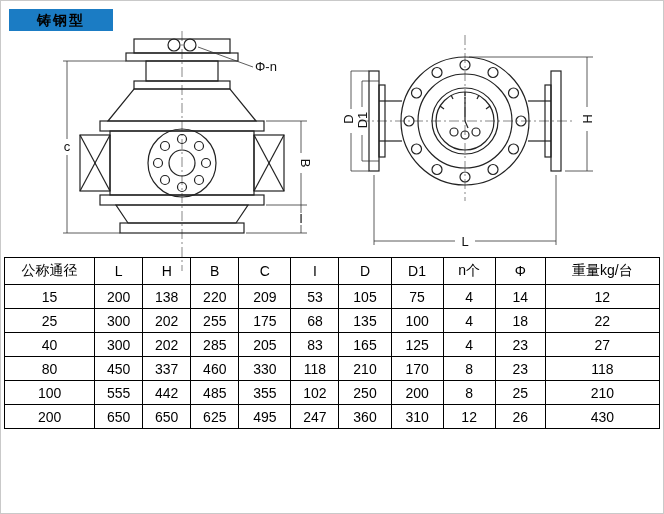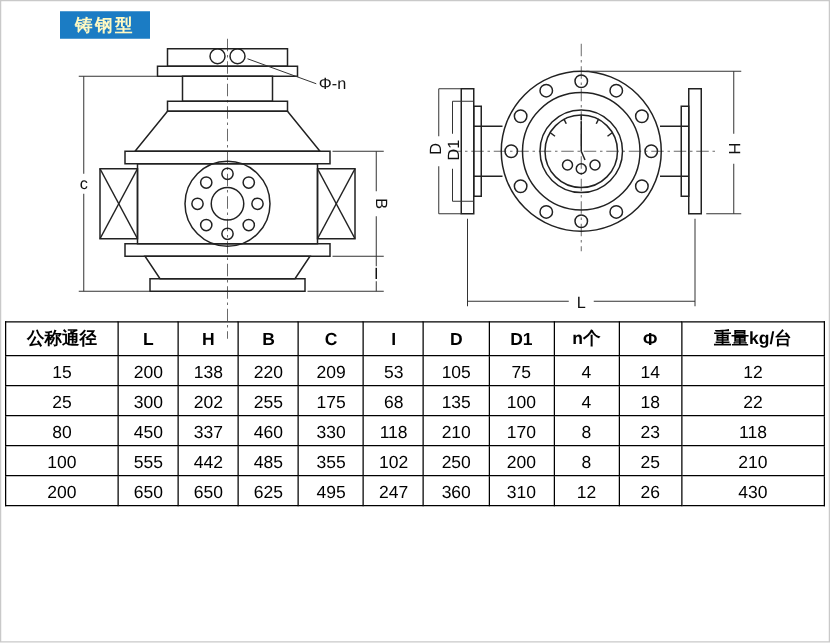--- a/index.html
+++ b/index.html
@@ -4,41 +4,41 @@
 <style>
   html,body{margin:0;padding:0;}
   body{
     width:664px;height:514px;background:#ffffff;
     font-family:"Liberation Sans", sans-serif;
     position:relative;overflow:hidden;color:#000;
   }
   .page{width:664px;height:514px;box-sizing:border-box;border:1px solid #c9c9c9;background:#fff;position:relative;}
   .badge{
     position:absolute;left:8px;top:8px;
-    background:#1b7cc4;color:#fef9c3;font-size:14px;font-weight:bold;
-    padding:3px 12px;letter-spacing:2px;line-height:16px;margin-left:39px;
+    background:#1b7cc4;color:#000000;font-size:14px;font-weight:bold;
+    padding:3px 28px;letter-spacing:2px;line-height:16px;
   }
   .drawings{
     display:flex;justify-content:center;align-items:flex-start;
     gap:18px;padding-top:28px;height:250px;box-sizing:border-box;
   }
   svg{display:block;}
   svg .ln{stroke:#222;fill:none;stroke-width:1.2;}
   svg .thin{stroke:#333;fill:none;stroke-width:0.8;}
   svg .cl{stroke:#555;fill:none;stroke-width:0.7;stroke-dasharray:10 3 2 3;}
   svg text{font-family:"Liberation Sans", sans-serif;font-size:13px;fill:#111;stroke:none;}
   table.dim{
     border-collapse:collapse;table-layout:fixed;
     width:656px;margin:6px auto 0 auto;background:#fff;
   }
   table.dim th, table.dim td{
     border:1px solid #000;text-align:center;vertical-align:middle;
     font-size:14px;padding:1px 0;height:21px;overflow:hidden;white-space:nowrap;
   }
-  table.dim th{font-weight:bold;height:24px;}
+  table.dim th{font-weight:normal;height:24px;}
 </style>
 </head>
 <body>
 
 <div class="page">
 
   <div class="badge">铸钢型</div>
 
   <div class="drawings">
 
@@ -245,20 +245,33 @@
           <td>255</td>
           <td>175</td>
           <td>68</td>
           <td>135</td>
           <td>100</td>
           <td>4</td>
           <td>18</td>
           <td>22</td>
         </tr>
         <tr>
+          <td>40</td>
+          <td>300</td>
+          <td>202</td>
+          <td>285</td>
+          <td>205</td>
+          <td>83</td>
+          <td>165</td>
+          <td>125</td>
+          <td>4</td>
+          <td>23</td>
+          <td>27</td>
+        </tr>
+        <tr>
           <td>80</td>
           <td>450</td>
           <td>337</td>
           <td>460</td>
           <td>330</td>
           <td>118</td>
           <td>210</td>
           <td>170</td>
           <td>8</td>
           <td>23</td>

